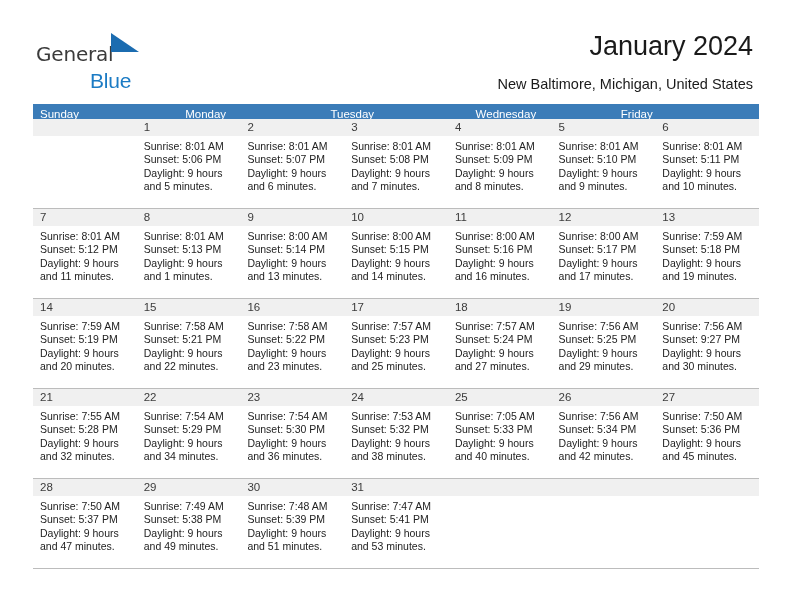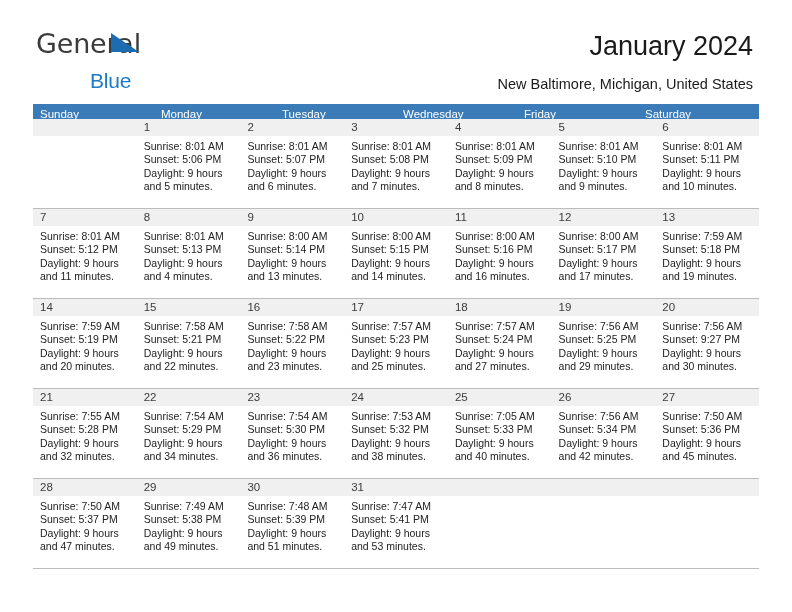--- a/index.html
+++ b/index.html
@@ -32,22 +32,22 @@
   .logo {
     position: absolute;
     left: 36px;
     top: 28px;
     width: 150px;
     height: 54px;
   }
   .logo-general {
     position: absolute;
     left: 0;
-    top: 0;
-    font-size: 27px;
+    top: 14px;
+    font-size: 20px;
     letter-spacing: -0.2px;
     color: #3b3b3b;
     font-family: "DejaVu Sans", sans-serif;
   }
   .logo-blue {
     position: absolute;
     left: 54px;
     top: 21px;
     font-size: 21px;
     letter-spacing: -0.2px;
@@ -159,21 +159,20 @@
     <div class="subtitle">New Baltimore, Michigan, United States</div>
   </div>
 
   <div class="calendar">
     <div class="weekdays">
       <div class="weekday">Sunday</div>
       <div class="weekday">Monday</div>
       <div class="weekday">Tuesday</div>
       <div class="weekday">Wednesday</div>
       <div class="weekday">Friday</div>
-      <div class="weekday">Saturday</div>
     </div>
 
     <div id="weeks-container">
         <div class="week">
           <div class="cell empty">
             <div class="daynum-band"></div>
             <div class="lines">
               <div class="line"></div>
               <div class="line"></div>
               <div class="line"></div>
@@ -244,21 +243,21 @@
               <div class="line">Daylight: 9 hours</div>
               <div class="line">and 11 minutes.</div>
             </div>
           </div>
           <div class="cell">
             <div class="daynum-band">8</div>
             <div class="lines">
               <div class="line">Sunrise: 8:01 AM</div>
               <div class="line">Sunset: 5:13 PM</div>
               <div class="line">Daylight: 9 hours</div>
-              <div class="line">and 4 minutes.</div>
+              <div class="line">and 1 minutes.</div>
             </div>
           </div>
           <div class="cell">
             <div class="daynum-band">9</div>
             <div class="lines">
               <div class="line">Sunrise: 8:00 AM</div>
               <div class="line">Sunset: 5:14 PM</div>
               <div class="line">Daylight: 9 hours</div>
               <div class="line">and 13 minutes.</div>
             </div>

